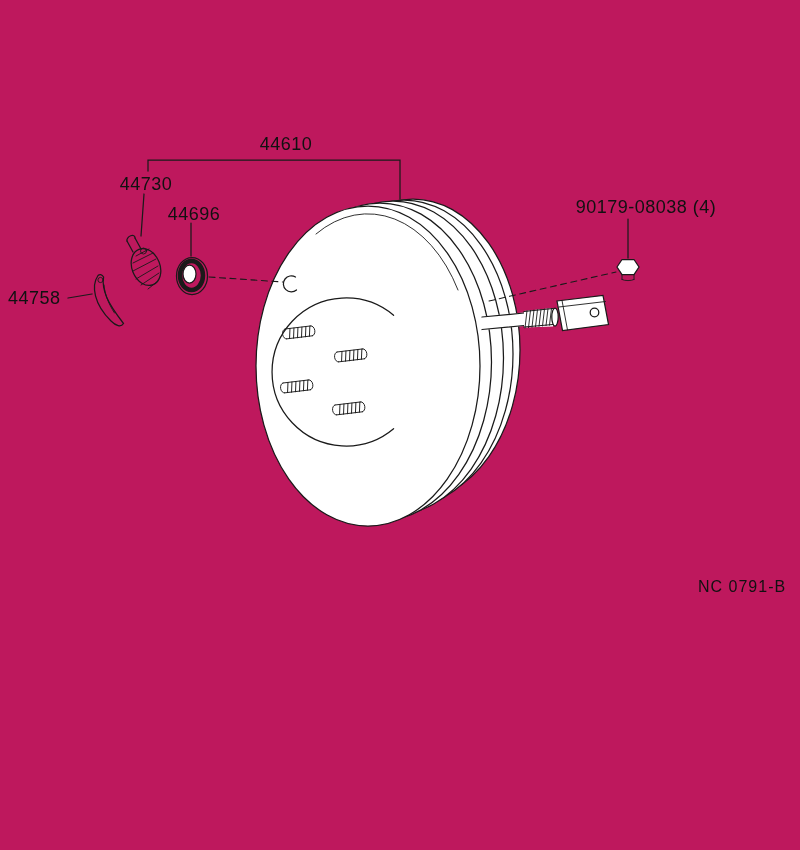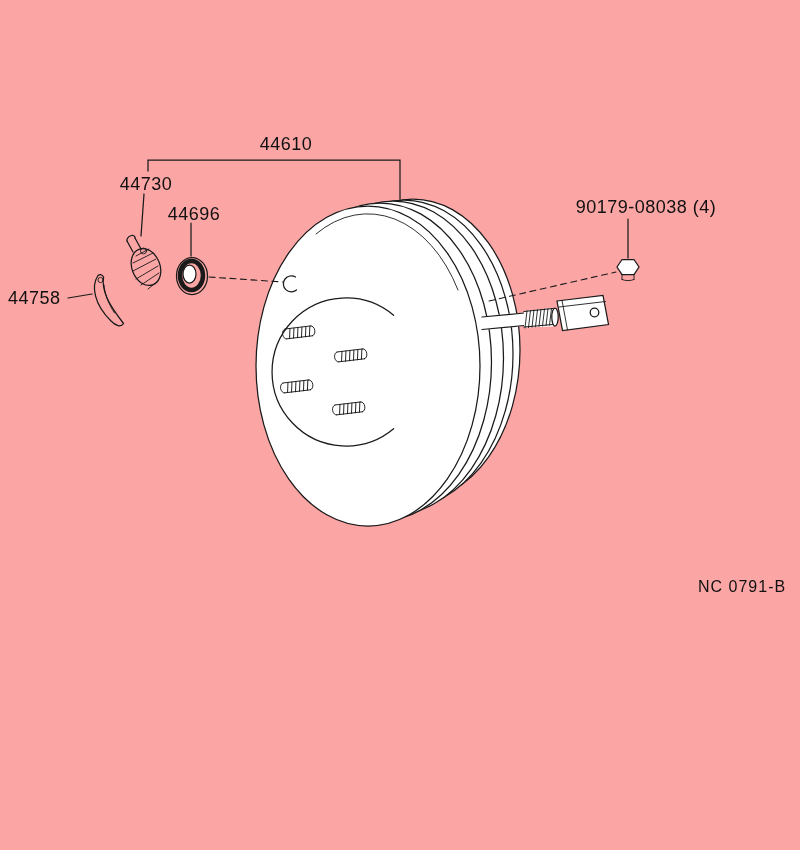--- a/index.html
+++ b/index.html
@@ -1,16 +1,16 @@
 <!DOCTYPE html>
 <html><head>
 <meta charset="utf-8">
 <style>
   html,body { margin:0; padding:0; background:#ffffff; }
-  .stage { position:relative; width:800px; height:850px; background:#fca5a5; overflow:hidden; }
+  .stage { position:relative; width:800px; height:850px; background:#be185d; overflow:hidden; }
   svg { display:block; }
   .ln  { stroke:#1a1a1a; stroke-width:1.25; fill:none; stroke-linecap:round; }
   .lnw { stroke:#1a1a1a; stroke-width:1.25; fill:#ffffff; stroke-linecap:round; }
   .fillonly { fill:#ffffff; stroke:none; }
   .thin { stroke-width:0.9; }
   .dash { stroke-dasharray:6 4.5; stroke-width:1.1; }
   .ring { stroke-width:4.5; }
   .lbl  { font-family:"Liberation Sans", sans-serif; font-size:18px; fill:#111; letter-spacing:0.5px; }
   .code { font-family:"Liberation Sans", sans-serif; font-size:16px; fill:#111; letter-spacing:1px; }
 </style>

